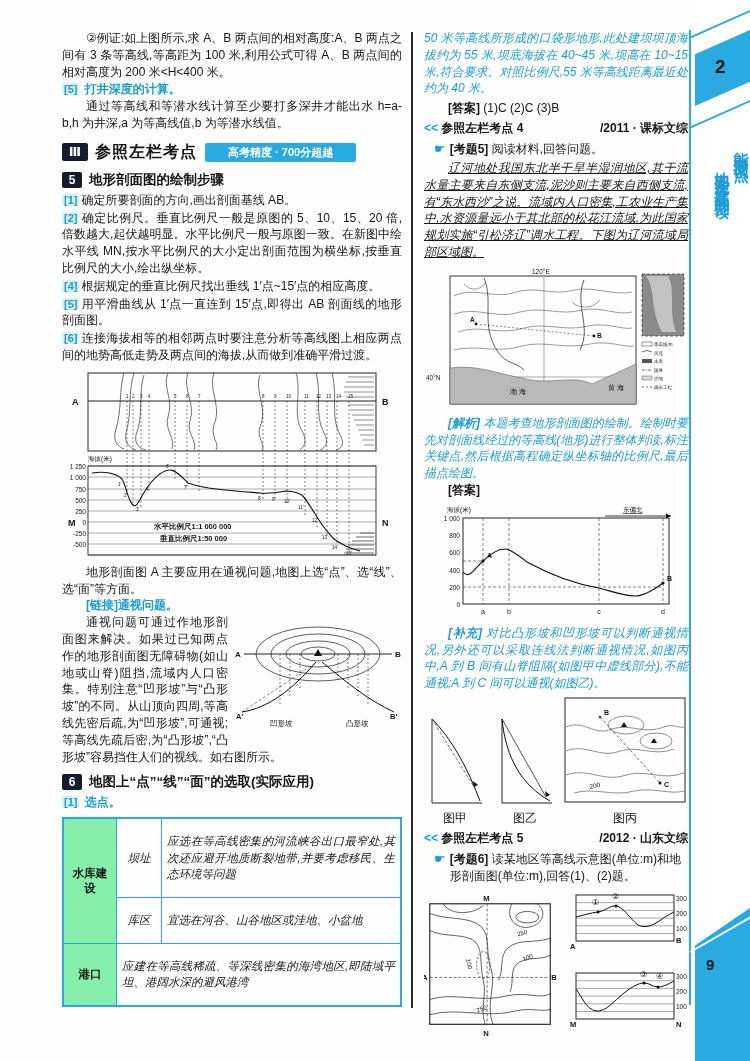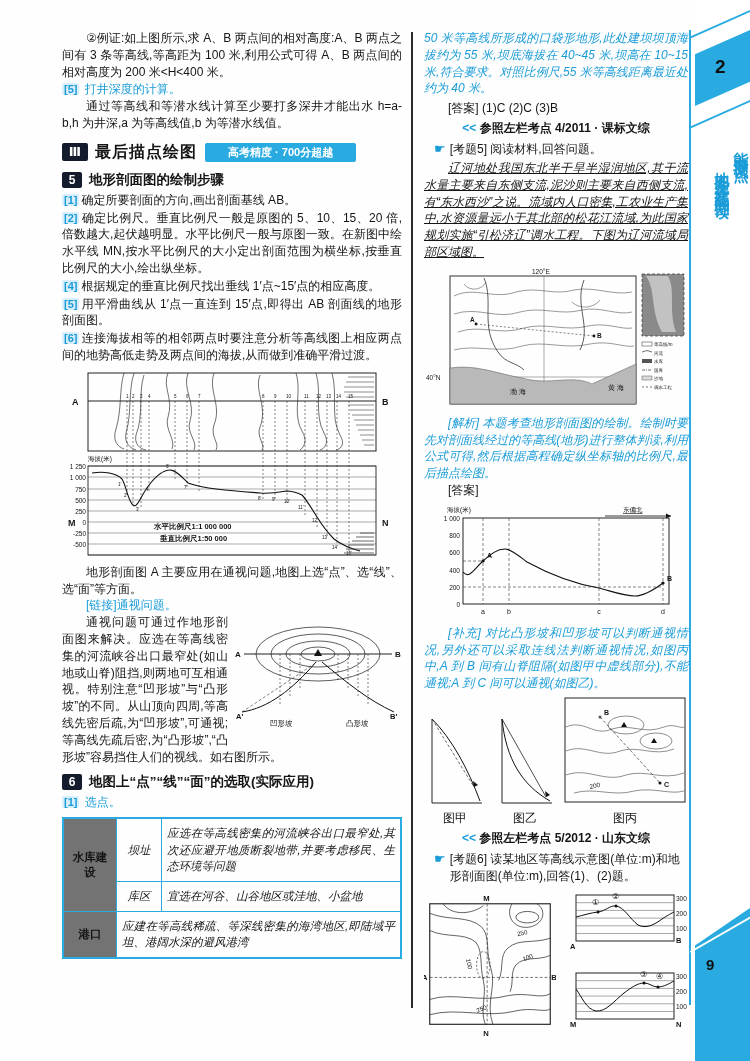--- a/index.html
+++ b/index.html
@@ -6,43 +6,43 @@
   .page{position:relative;width:750px;height:1061px;background:#fefefe;overflow:hidden;
         font-family:"Liberation Sans","DejaVu Sans",sans-serif;color:#151515;}
   
   .col-left{position:absolute;left:62px;top:30px;width:340px;}
   .col-right{position:absolute;left:424px;top:30px;width:264px;}
   .divider{position:absolute;left:411px;top:32px;width:1.5px;height:976px;background:#2a2a2a;}
   .edge-line{position:absolute;left:689px;top:30px;width:2px;height:975px;background:#29abe2;}
   p{margin:0;font-size:12px;line-height:1.4;text-align:justify;}
   .indent{text-indent:2em;}
   .cyan{color:#1a9cd8;}
-  .bold{font-weight:normal;}
+  .bold{font-weight:bold;}
   .blue-ital{color:#1a9cd8;font-style:italic;}
   .ital{font-style:italic;text-decoration:underline;}
   .marker{color:#1a9cd8;font-weight:bold;background:#d9eefb;border-radius:2px;padding:0 2px;margin-right:2px;font-size:11px;}
   .step{margin-top:1px;}
   
   .sec-row{display:flex;align-items:center;margin:10px 0 4px 0;}
   .sec-roman{background:#141b2d;color:#fff;font-weight:bold;font-size:13px;width:26px;height:18px;
              line-height:18px;text-align:center;border-radius:2px;margin-right:7px;}
   .sec-title{font-weight:bold;font-size:16px;letter-spacing:1px;margin-right:8px;}
   .sec-badge{background:#29abe2;color:#fff;font-weight:bold;font-size:11px;padding:2px 23px;border-radius:2px;}
   .topic-row{display:flex;align-items:center;margin:8px 0 3px 0;}
   .topic-num{background:#141b2d;color:#fff;font-weight:bold;font-size:12px;width:20px;height:16px;
              line-height:16px;text-align:center;border-radius:2px;margin-right:7px;}
   .topic-title{font-weight:bold;font-size:13.5px;}
   
-  .ref-row{display:flex;justify-content:center;font-weight:bold;font-size:12px;margin:3px 0;}
+  .ref-row{display:flex;justify-content:space-between;font-weight:bold;font-size:12px;margin:3px 0;}
   .q-row{display:flex;align-items:flex-start;font-size:12px;margin:4px 0 2px 0;}
   .hand{color:#1a9cd8;font-size:13px;margin:0 4px 0 10px;}
   
   .app-table{width:100%;border-collapse:collapse;border:2px solid #29abe2;font-size:11.5px;margin-top:6px;}
-  .app-table td{border:1px solid #29abe2;padding:6px 5px;vertical-align:middle;}
-  .th-col{background:#737373;text-align:center;font-weight:bold;width:42px;}
+  .app-table td{border:1px solid #29abe2;padding:14px 5px;vertical-align:middle;}
+  .th-col{background:#86efac;text-align:center;font-weight:bold;width:42px;}
   .sub-col{text-align:center;width:34px;font-style:italic;}
   .body-col{font-style:italic;text-align:justify;line-height:1.45;}
   
   .sidebar{position:absolute;left:695px;top:0;width:55px;height:1061px;background:#fff;}
   .tab2{position:absolute;top:30px;left:0;width:55px;height:76px;background:#29abe2;
         clip-path:polygon(0 32%,100% 0,100% 68%,0 100%);}
   .tab2 span{position:absolute;top:26px;left:20px;font-size:19px;font-weight:bold;color:#111;}
   .slash{position:absolute;width:72px;height:2px;background:#29abe2;transform:rotate(-24deg);left:-8px;}
   .vtext{position:absolute;top:140px;left:17px;writing-mode:vertical-rl;color:#1a9cd8;
          font-weight:bold;font-size:15px;letter-spacing:4px;}
@@ -68,21 +68,21 @@
     <p class="indent">②例证:如上图所示,求 A、B 两点间的相对高度:A、B 两点之间有 3 条等高线,等高距为 100 米,利用公式可得 A、B 两点间的相对高度为 200 米&lt;H&lt;400 米。</p>
 
     <p class="step">
       <span class="marker">[5]</span>
       <span class="cyan bold">打井深度的计算。</span>
     </p>
     <p class="indent">通过等高线和等潜水线计算至少要打多深井才能出水 h=a-b,h 为井深,a 为等高线值,b 为等潜水线值。</p>
 
     <div class="sec-row">
       <span class="sec-roman">Ⅲ</span>
-      <span class="sec-title">最后描点绘图</span>
+      <span class="sec-title">参照左栏考点</span>
       <span class="sec-badge">高考精度 · 700分超越</span>
     </div>
 
     <div class="topic-row">
       <span class="topic-num">5</span>
       <span class="topic-title">地形剖面图的绘制步骤</span>
     </div>
 
     <p class="step"><span class="marker">[1]</span><span>确定所要剖面的方向,画出剖面基线 AB。</span></p>
     <p class="step"><span class="marker">[2]</span><span>确定比例尺。垂直比例尺一般是原图的 5、10、15、20 倍,倍数越大,起伏越明显。水平比例尺一般与原图一致。在新图中绘水平线 MN,按水平比例尺的大小定出剖面范围为横坐标,按垂直比例尺的大小,绘出纵坐标。</span></p>
@@ -226,21 +226,21 @@
           <line x1="134" y1="36" x2="134" y2="88"></line>
         </g>
         <path d="M8,94 C34,90 58,72 82,44" fill="none" stroke="#111" stroke-width="1"></path>
         <path d="M88,44 C112,64 134,82 160,94" fill="none" stroke="#111" stroke-width="1"></path>
         <line x1="8" y1="94" x2="80" y2="46" stroke="#333" stroke-width="0.6" stroke-dasharray="3,2"></line>
         <text x="2" y="101" font-size="7.5" font-weight="bold">A′</text>
         <text x="156" y="101" font-size="7.5" font-weight="bold">B′</text>
         <text x="36" y="108" font-size="7.5">凹形坡</text>
         <text x="112" y="108" font-size="7.5">凸形坡</text>
       </svg>
-      <p class="indent">通视问题可通过作地形剖面图来解决。应选在等高线密集的河流峡谷出口最窄处(如山地或山脊)阻挡,则两地可互相通视。特别注意“凹形坡”与“凸形坡”的不同。从山顶向四周,等高线先密后疏,为“凹形坡”,可通视;等高线先疏后密,为“凸形坡”,“凸形坡”容易挡住人们的视线。如右图所示。</p>
+      <p class="indent">通视问题可通过作地形剖面图来解决。如果过已知两点作的地形剖面图无障碍物(如山地或山脊)阻挡,流域内人口密集。特别注意“凹形坡”与“凸形坡”的不同。从山顶向四周,等高线先密后疏,为“凹形坡”,可通视;等高线先疏后密,为“凸形坡”,“凸形坡”容易挡住人们的视线。如右图所示。</p>
     </div>
 
     <div class="topic-row">
       <span class="topic-num">6</span>
       <span class="topic-title">地图上“点”“线”“面”的选取(实际应用)</span>
     </div>
     <p class="step">
       <span class="marker">[1]</span>
       <span class="cyan bold">选点。</span>
     </p>
@@ -334,21 +334,21 @@
         <rect x="218" y="110" width="10" height="4" fill="#ddd" stroke="#333" stroke-width="0.4"></rect>
           <text x="230" y="114">沙地</text>
         <line x1="218" y1="121" x2="228" y2="121" stroke="#333" stroke-width="0.7" stroke-dasharray="2,2"></line>
           <text x="230" y="123">调水工程</text>
       </g>
     </svg>
 
 
     <p class="indent blue-ital">
       <span class="bold">[解析]</span>
-      <span>本题考查地形剖面图的绘制。绘制时要先对剖面线经过的等高线(地形)进行整体判读,利用公式可得,然后根据高程确定纵坐标轴的比例尺,最后描点绘图。</span>
+      <span>本题考查地形剖面图的绘制。绘制时要先对剖面线经过的等高线(地形)进行整体判读,标注关键点,然后根据高程确定纵坐标轴的比例尺,最后描点绘图。</span>
     </p>
     <p class="indent bold">[答案]</p>
 
     <svg class="fig" width="258" height="118" viewBox="0 0 258 118">
       <text x="20" y="8" font-size="6.5">海拔(米)</text>
       <text x="196" y="8" font-size="6.5" text-decoration="underline">东偏北</text>
       <line x1="178" y1="12" x2="244" y2="12" stroke="#222" stroke-width="0.9"></line>
       <path d="M244,12 l-5,-2.5 v5 z" fill="#111"></path>
       <rect x="36" y="14" width="206" height="86" fill="none" stroke="#222" stroke-width="1"></rect>
       <g font-size="6.5" text-anchor="end">

